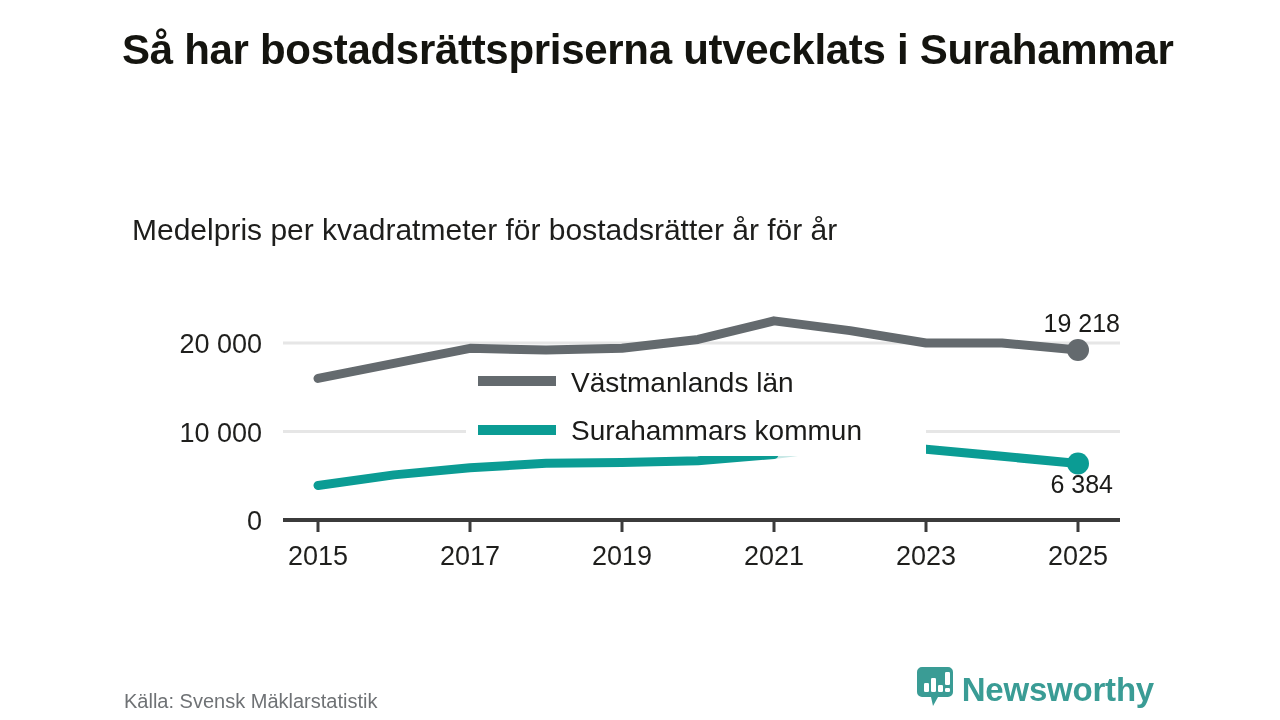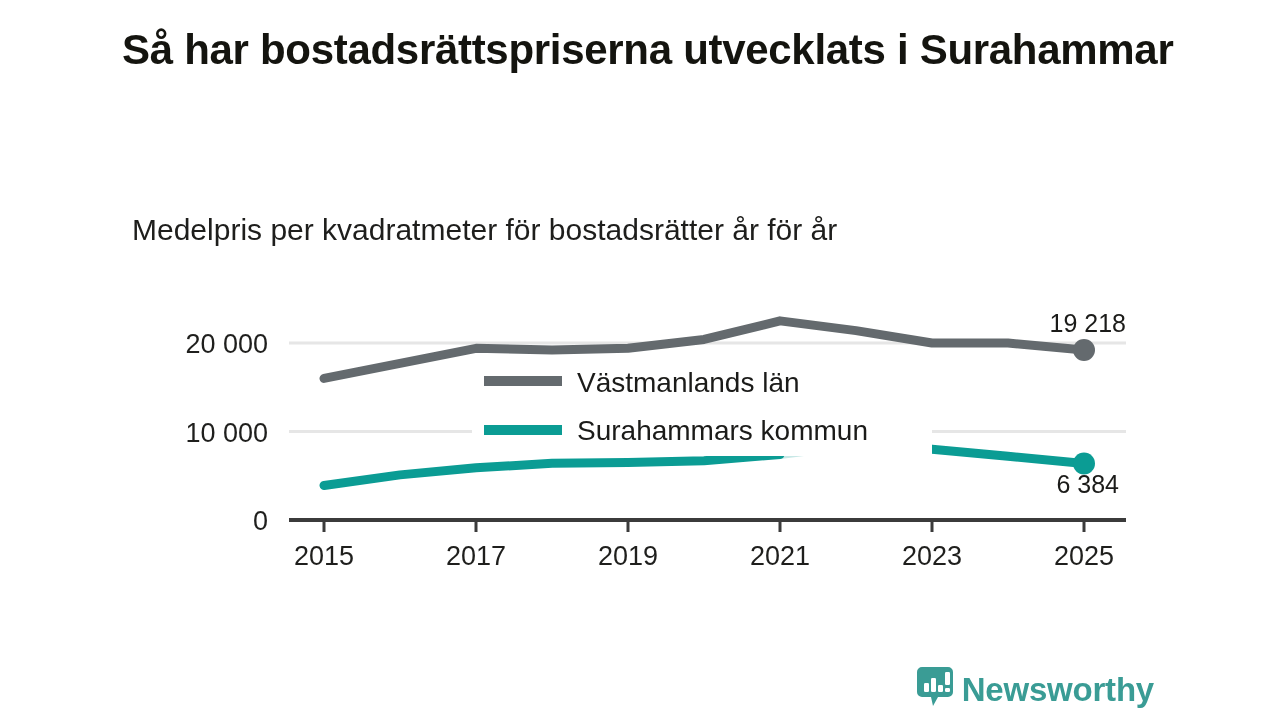--- a/index.html
+++ b/index.html
@@ -39,21 +39,21 @@
     top: 203px;
     width: 1060px;
     font-size: 30px;
     line-height: 1.2;
     font-weight: 400;
     color: #1e1e1c;
     margin: 9px;
   }
   .chart-wrap {
     position: absolute;
-    left: 6px;
+    left: 0;
     top: 280px;
     width: 1256px;
     height: 310px;
   }
   svg.chart {
     display: block;
   }
   .tick-label {
     font-family: "Liberation Sans", sans-serif;
     font-size: 27px;
@@ -167,20 +167,21 @@
       </g>
 
       <g>
         <text class="value-label" x="1120" y="52">19 218</text>
         <text class="value-label" x="1113" y="213">6 384</text>
       </g>
 
     </svg>
   </div>
 
+  <div class="footer-source">Källa: Svensk Mäklarstatistik</div>
 
   <div class="logo">
     <span>
       <svg width="36" height="40" viewBox="0 0 36 40" aria-hidden="true">
         <path d="M5 0 H31 A5 5 0 0 1 36 5 V25 A5 5 0 0 1 31 30 H21 L16 39 L14 30 H5 A5 5 0 0 1 0 25 V5 A5 5 0 0 1 5 0 Z" fill="#3a9c95"></path>
         <rect x="7" y="16" width="5" height="9" rx="1.2" fill="#ffffff"></rect>
         <rect x="14" y="11" width="5" height="14" rx="1.2" fill="#ffffff"></rect>
         <rect x="21" y="18" width="5" height="7" rx="1.2" fill="#ffffff"></rect>
         <rect x="28" y="5" width="5" height="13" rx="1.2" fill="#ffffff"></rect>
         <rect x="28" y="21" width="5" height="4" rx="1.2" fill="#ffffff"></rect>

